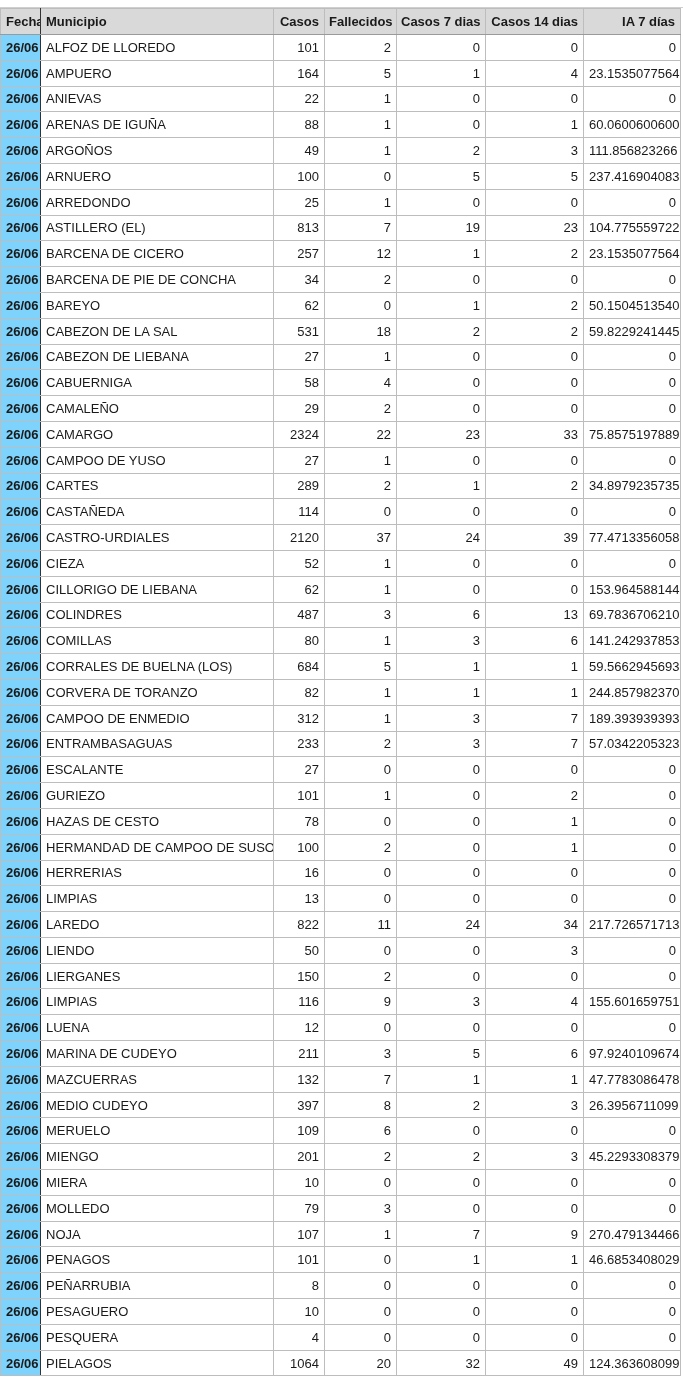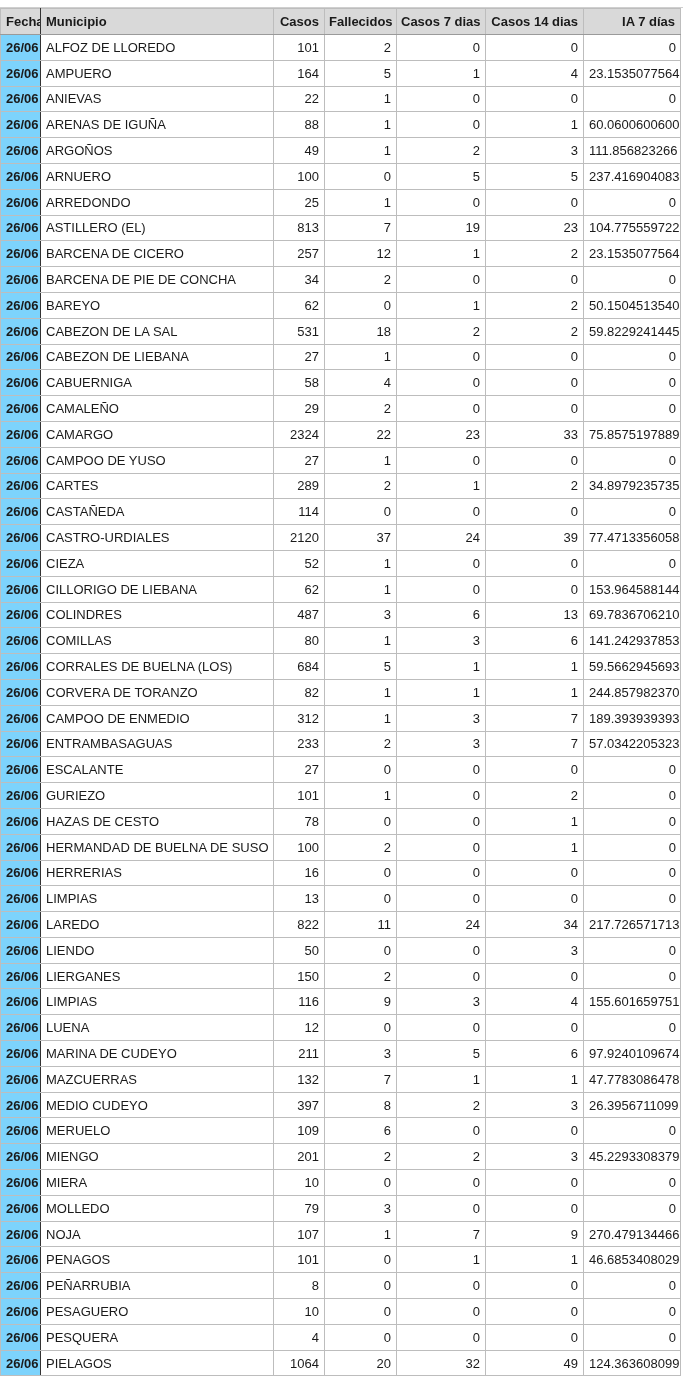--- a/index.html
+++ b/index.html
@@ -338,21 +338,21 @@
           <td class="fecha">26/06</td>
           <td class="mun">HAZAS DE CESTO</td>
           <td class="num">78</td>
           <td class="num">0</td>
           <td class="num">0</td>
           <td class="num">1</td>
           <td class="ia">0</td>
         </tr>
         <tr>
           <td class="fecha">26/06</td>
-          <td class="mun">HERMANDAD DE BUELNA DE SUSO</td>
+          <td class="mun">HERMANDAD DE CAMPOO DE SUSO</td>
           <td class="num">100</td>
           <td class="num">2</td>
           <td class="num">0</td>
           <td class="num">1</td>
           <td class="ia">0</td>
         </tr>
         <tr>
           <td class="fecha">26/06</td>
           <td class="mun">HERRERIAS</td>
           <td class="num">16</td>

